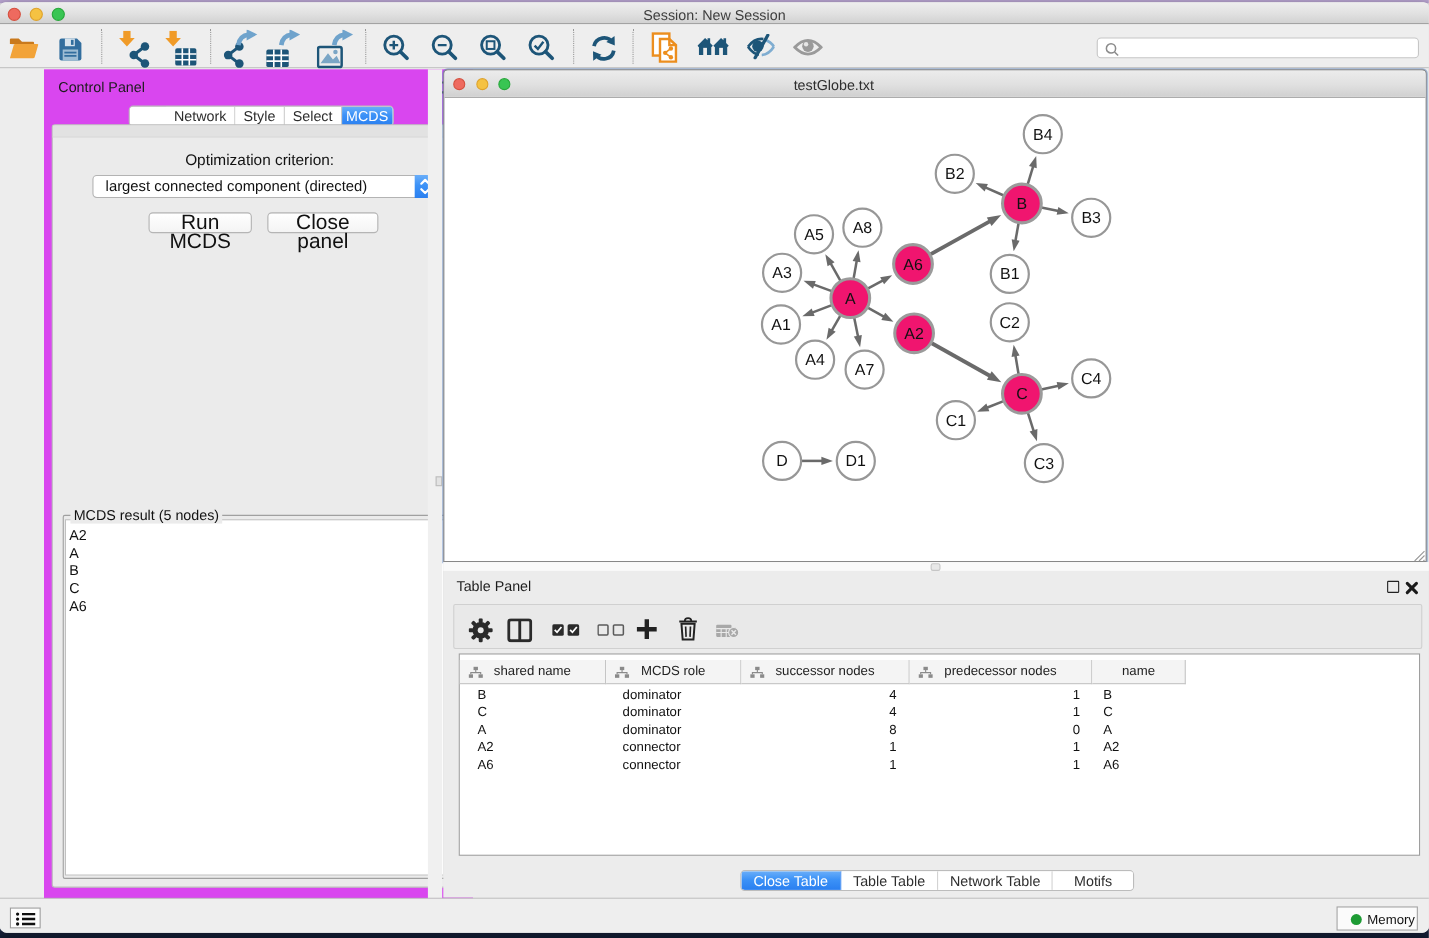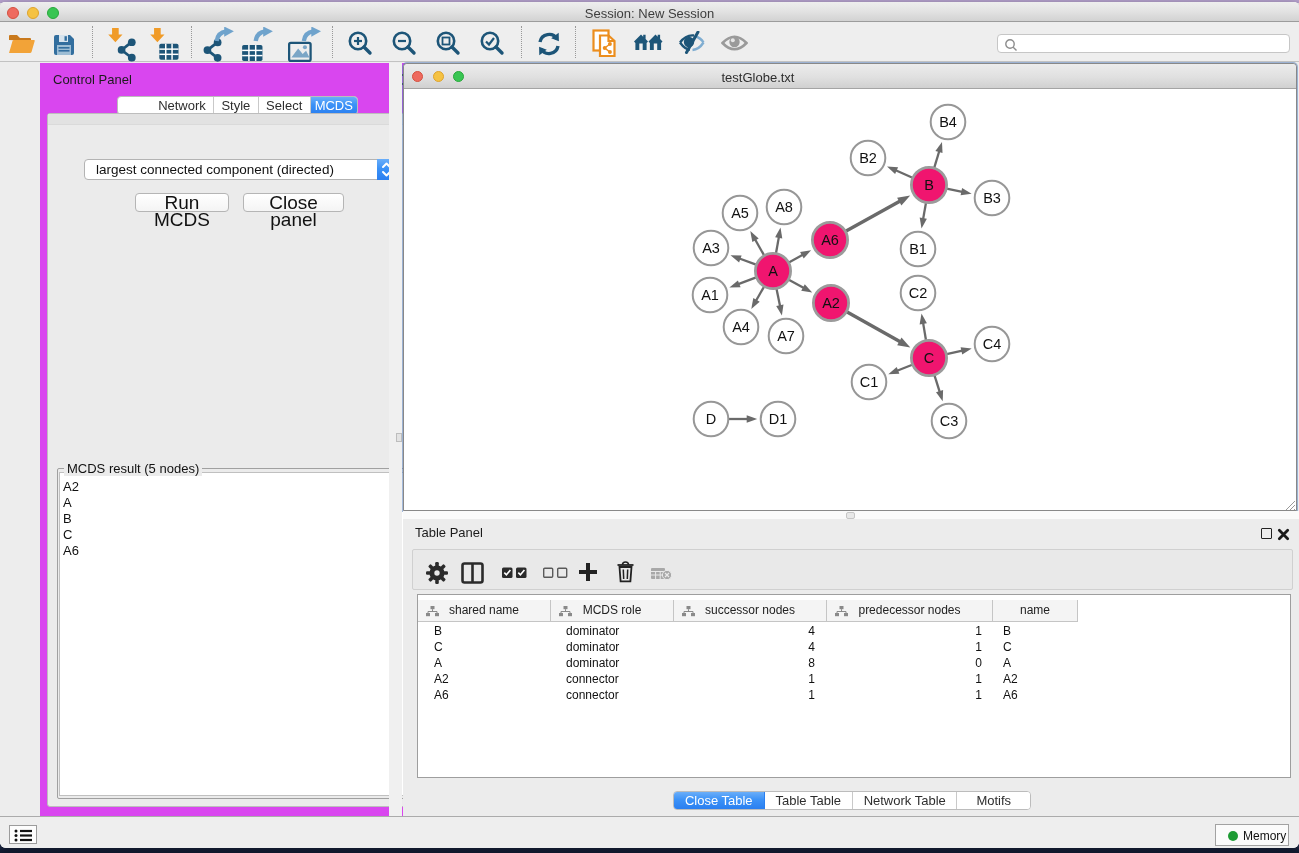--- a/index.html
+++ b/index.html
@@ -242,20 +242,21 @@
     <svg class="abs" style="left:375px; top:10px;" width="14" height="14" viewBox="0 0 14 14">
         <path d="M2.5 2.5 L11.5 11.5 M11.5 2.5 L2.5 11.5" stroke="#1a1a1a" stroke-width="3" stroke-linecap="round"></path>
       </svg>
     <div class="seg" id="cptabs">
       <div class="s s1">Network</div>
         <div class="s s2">Style</div>
         <div class="s s3">Select</div>
         <div class="s s4 sel">MCDS</div>
     </div>
     <div id="cpcontent">
+      <div id="optlabel">Optimization criterion:</div>
       <div id="combo">largest connected component (directed)
         <div id="combostep">
           <svg width="19" height="21" viewBox="0 0 19 21">
               <path d="M6 8 L9.5 4.5 L13 8" stroke="#fff" stroke-width="2" fill="none" stroke-linecap="round" stroke-linejoin="round"></path>
               <path d="M6 13 L9.5 16.5 L13 13" stroke="#fff" stroke-width="2" fill="none" stroke-linecap="round" stroke-linejoin="round"></path>
             </svg>
         </div>
       </div>
       <div class="btn" id="btnrun">Run MCDS</div>
       <div class="btn" id="btnclose">Close panel</div>

